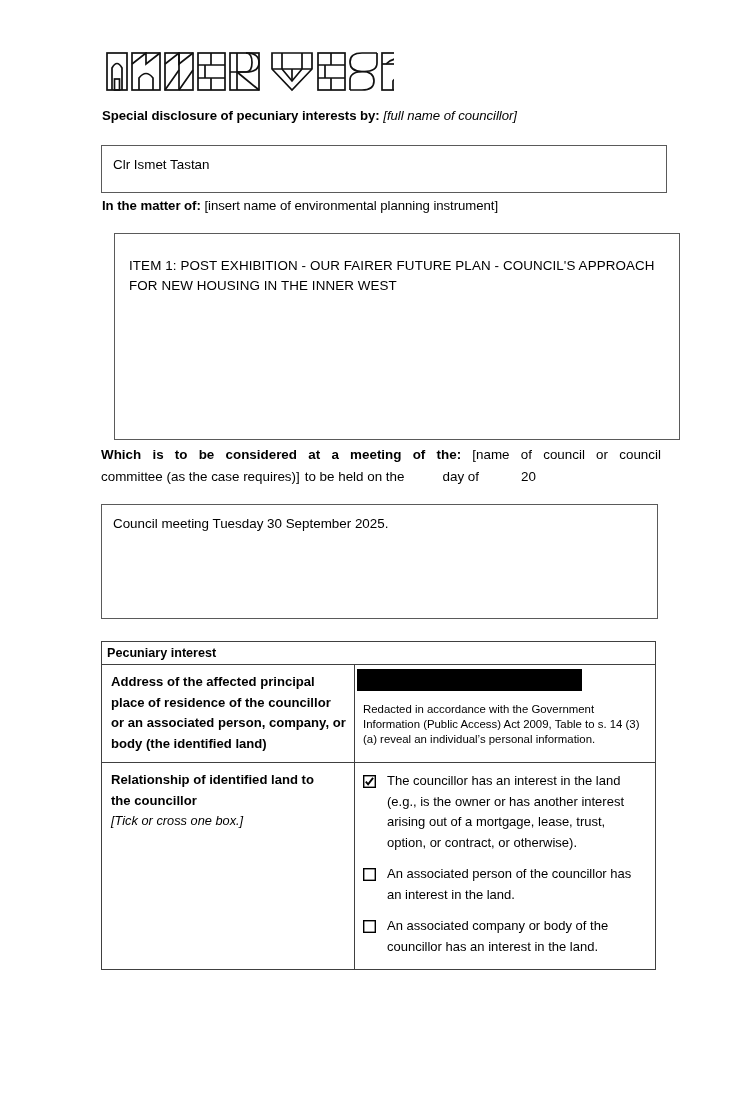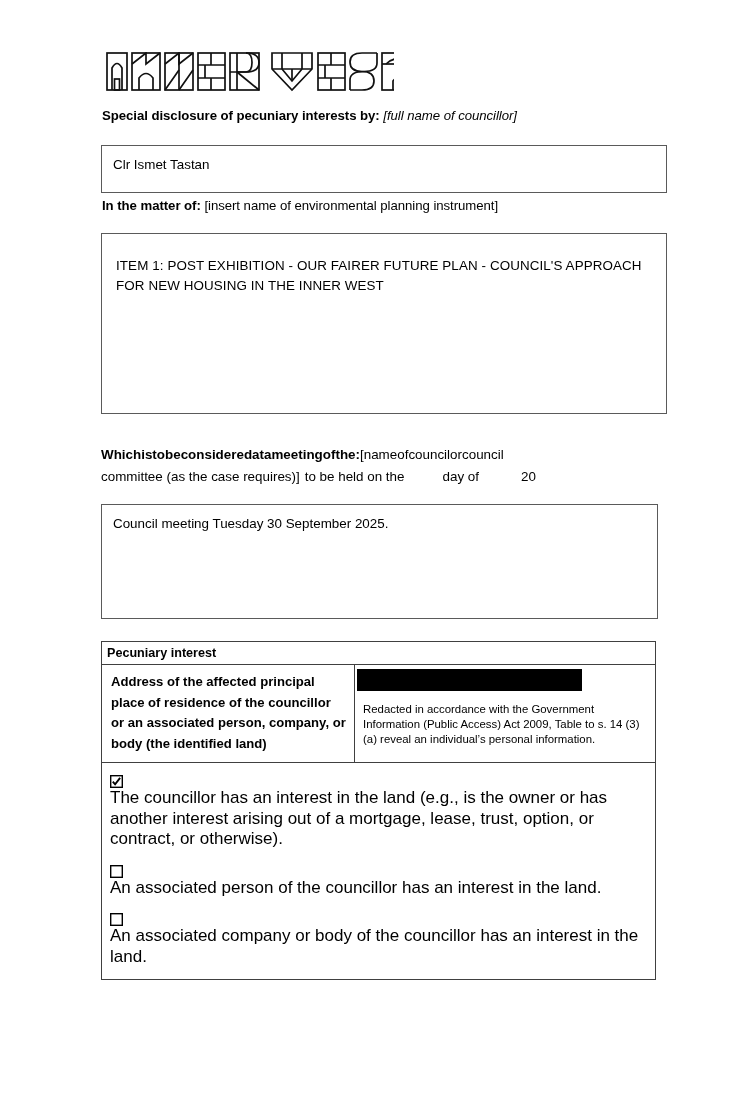--- a/index.html
+++ b/index.html
@@ -83,21 +83,21 @@
     left: 101px;
     top: 444px;
     width: 560px;
     font-size: 13.4px;
     line-height: 22px;
   }
   .jh-row {
     display: flex;
     width: 100%;
   }
-  .jh-row.spread { }
+  .jh-row.spread { justify-content: space-between; }
   .jh-row .seg { white-space: nowrap; }
   .bold { font-weight: bold; }
   .norm { font-weight: normal; }
 
   
   .pec-table {
     position: absolute;
     left: 101px;
     top: 641px;
     width: 555px;
@@ -148,24 +148,23 @@
     line-height: 15.2px;
     font-weight: normal;
   }
 
   .check-list {
     padding: 8px 10px 10px 8px;
   }
   .check-item {
     display: flex;
     align-items: flex-start;
-    font-size: 17px;
+    font-size: 13px;
     line-height: 20.5px;
     margin-bottom: 11px;
-    flex-direction: column;
   }
   .check-item:last-child { margin-bottom: 2px; }
   .check-glyph {
     flex: 0 0 auto;
     width: 17px;
     margin-right: 7px;
     font-size: 13px;
     line-height: 20.5px;
     text-align: center;
   }
@@ -243,21 +242,21 @@
   </div>
 
   <div class="fieldbox" style="left:101px; top:125px; width:566px; height:48px;">
     <div class="content">Clr Ismet Tastan</div>
   </div>
 
   <div class="label-line" style="left:102px; top:197px;">
     <span class="lbl-bold">In the matter of:</span><span class="lbl-norm"> </span><span class="lbl-norm">[insert name of environmental planning instrument]</span>
   </div>
 
-  <div class="fieldbox matter" style="left:101px; top:213px; width:566px; height:181px;">
+  <div class="fieldbox matter" style="left:114px; top:213px; width:566px; height:207px;">
     <div class="content">ITEM 1: POST EXHIBITION - OUR FAIRER FUTURE PLAN - COUNCIL'S APPROACH FOR NEW HOUSING IN THE INNER WEST</div>
   </div>
 
   <div class="justified-head">
     <div class="jh-row spread">
       <span class="seg bold">Which</span>
       <span class="seg bold">is</span>
       <span class="seg bold">to</span>
       <span class="seg bold">be</span>
       <span class="seg bold">considered</span>
@@ -290,20 +289,25 @@
 
     <div class="pec-row divider">
       <div class="pec-left">Address of the affected principal place of residence of the councillor or an associated person, company, or body (the identified land)</div>
       <div class="pec-right">
         <div class="redaction-bar"></div>
         <div class="redaction-note">Redacted in accordance with the Government Information (Public Access) Act 2009, Table to s. 14 (3) (a) reveal an individual’s personal information.</div>
       </div>
     </div>
 
     <div class="pec-row">
+      <div class="pec-left">
+        <div>Relationship of identified land to</div>
+        <div>the councillor</div>
+        <div class="sub">[Tick or cross one box.]</div>
+      </div>
       <div class="pec-right">
         <div class="check-list">
 
           <div class="check-item">
             <span class="check-glyph">
               <svg width="13" height="13" viewBox="0 0 13 13">
                 <rect x="0.7" y="0.7" width="11.6" height="11.6" fill="none" stroke="#000" stroke-width="1.4"></rect>
                 <path d="M2.8 6.6 L5.1 9.3 L10.1 2.9" fill="none" stroke="#000" stroke-width="1.9"></path>
               </svg>
             </span>

